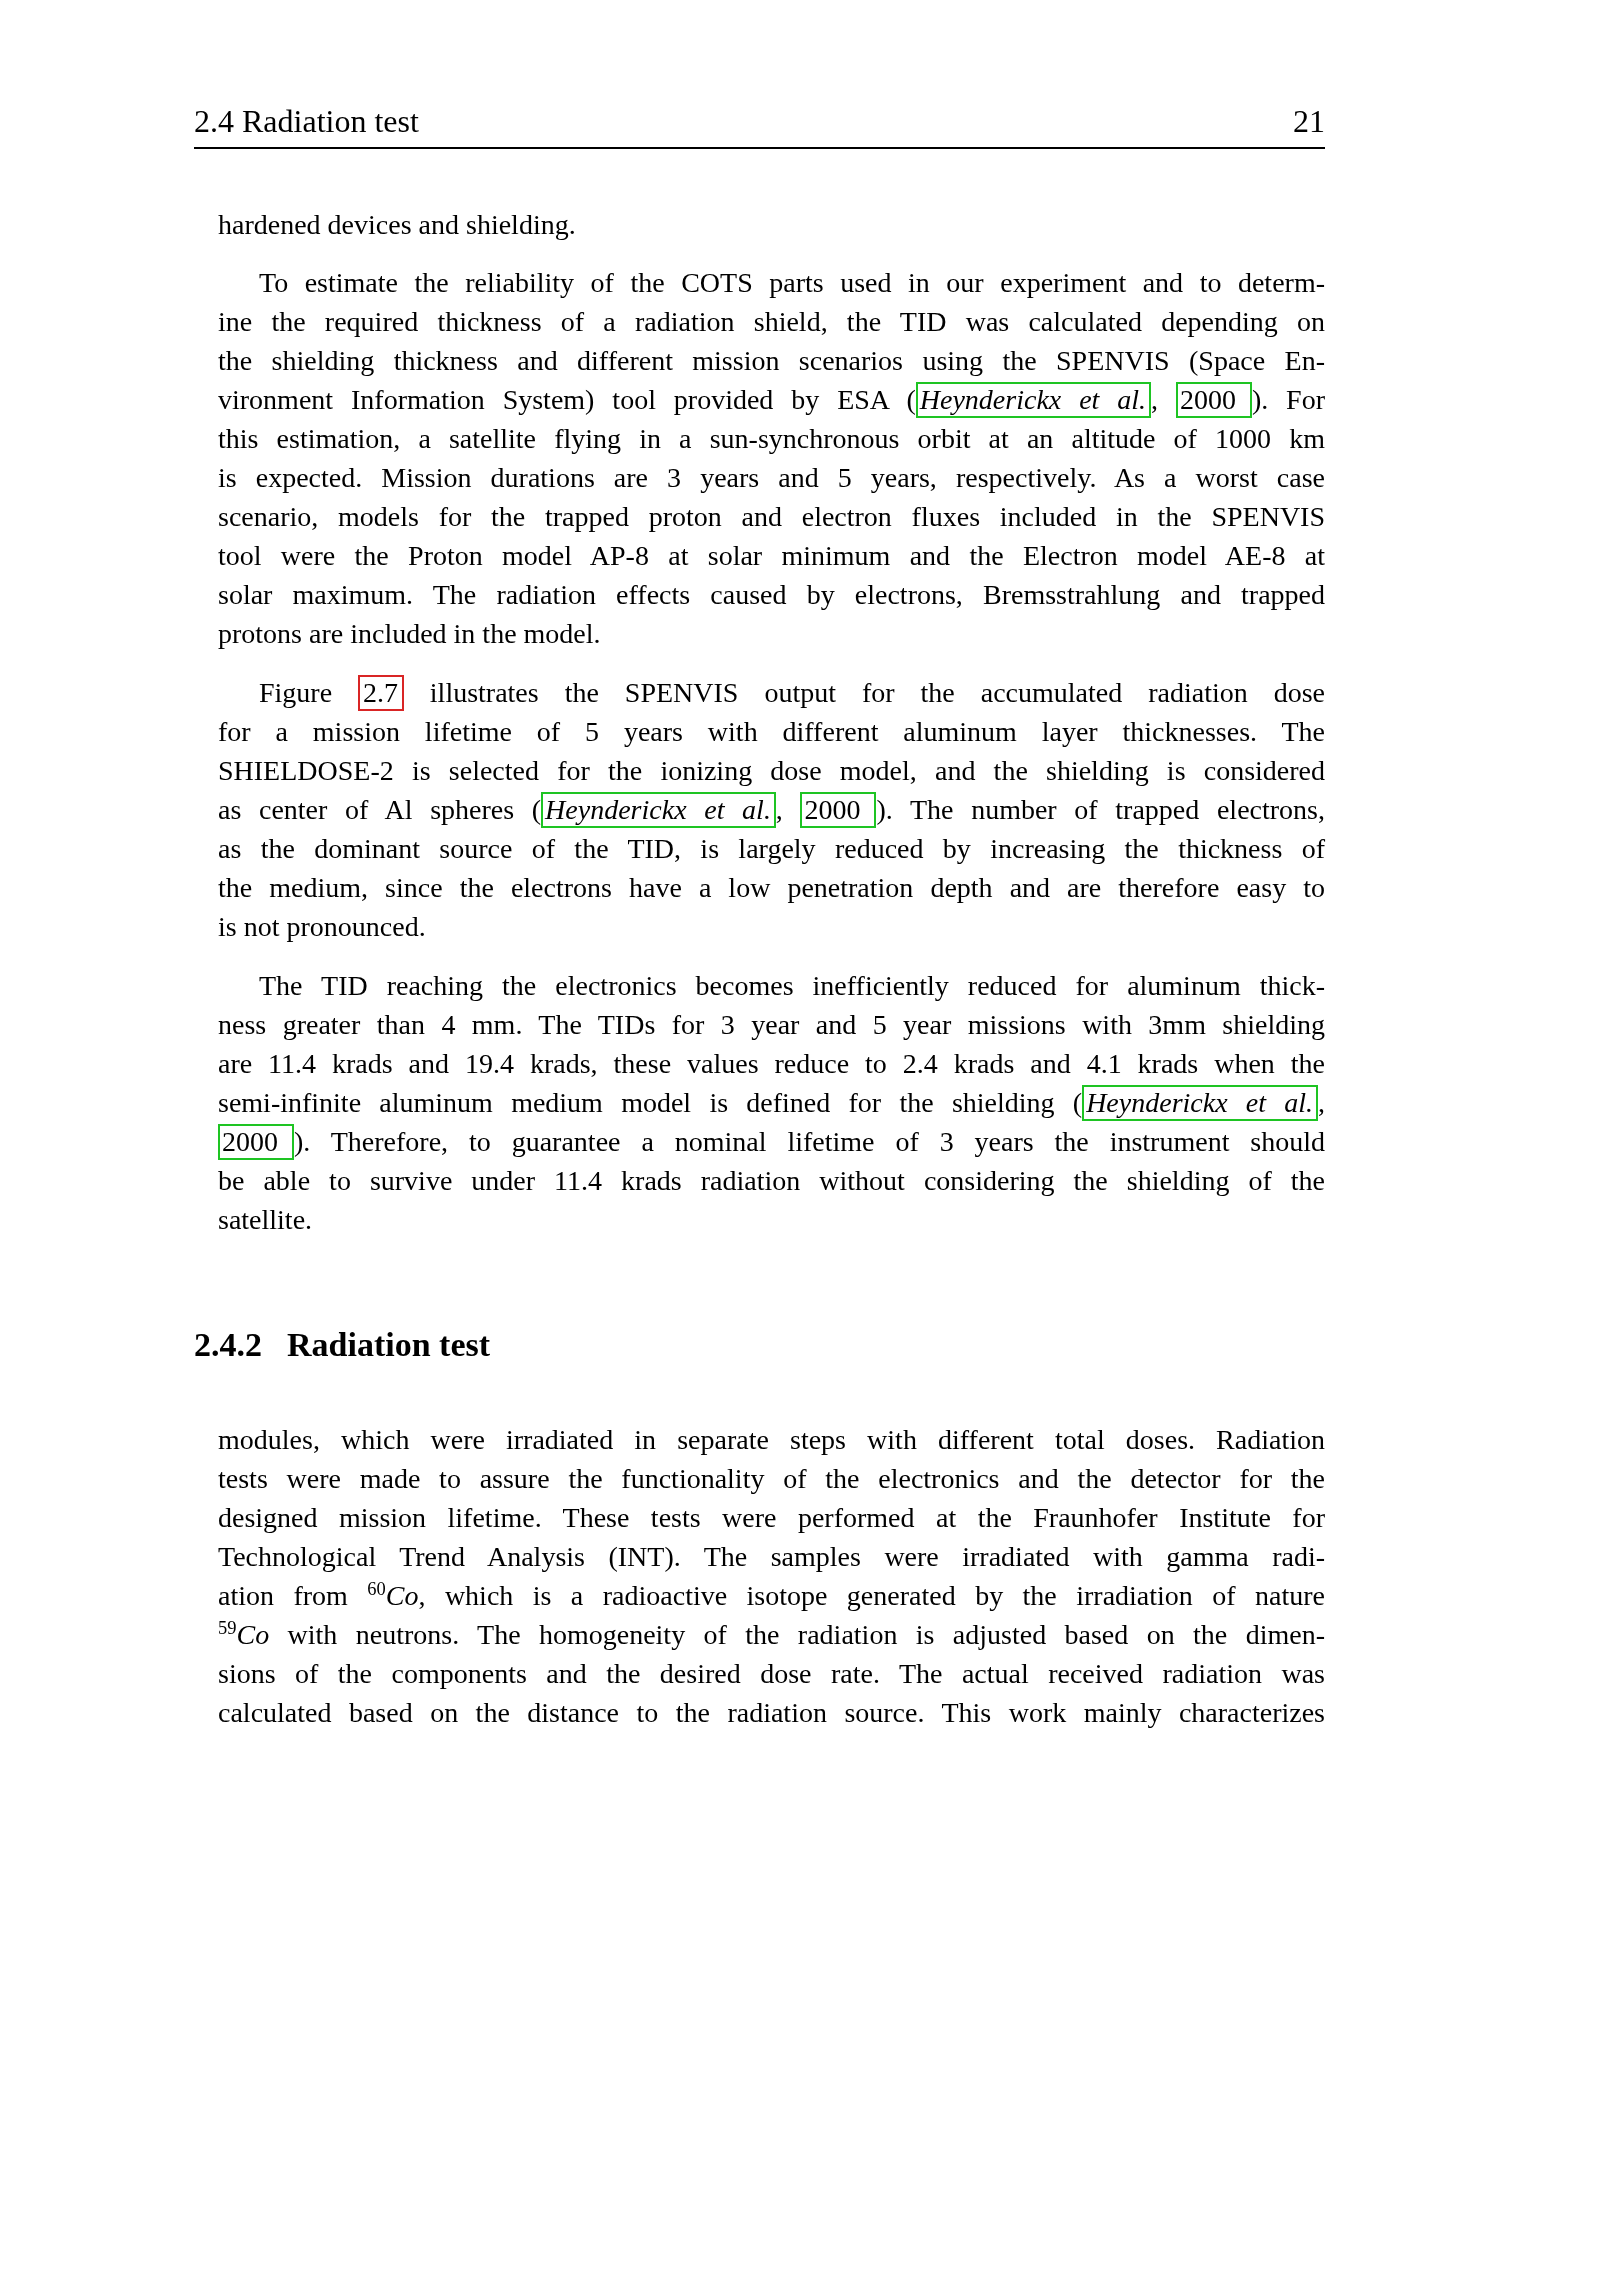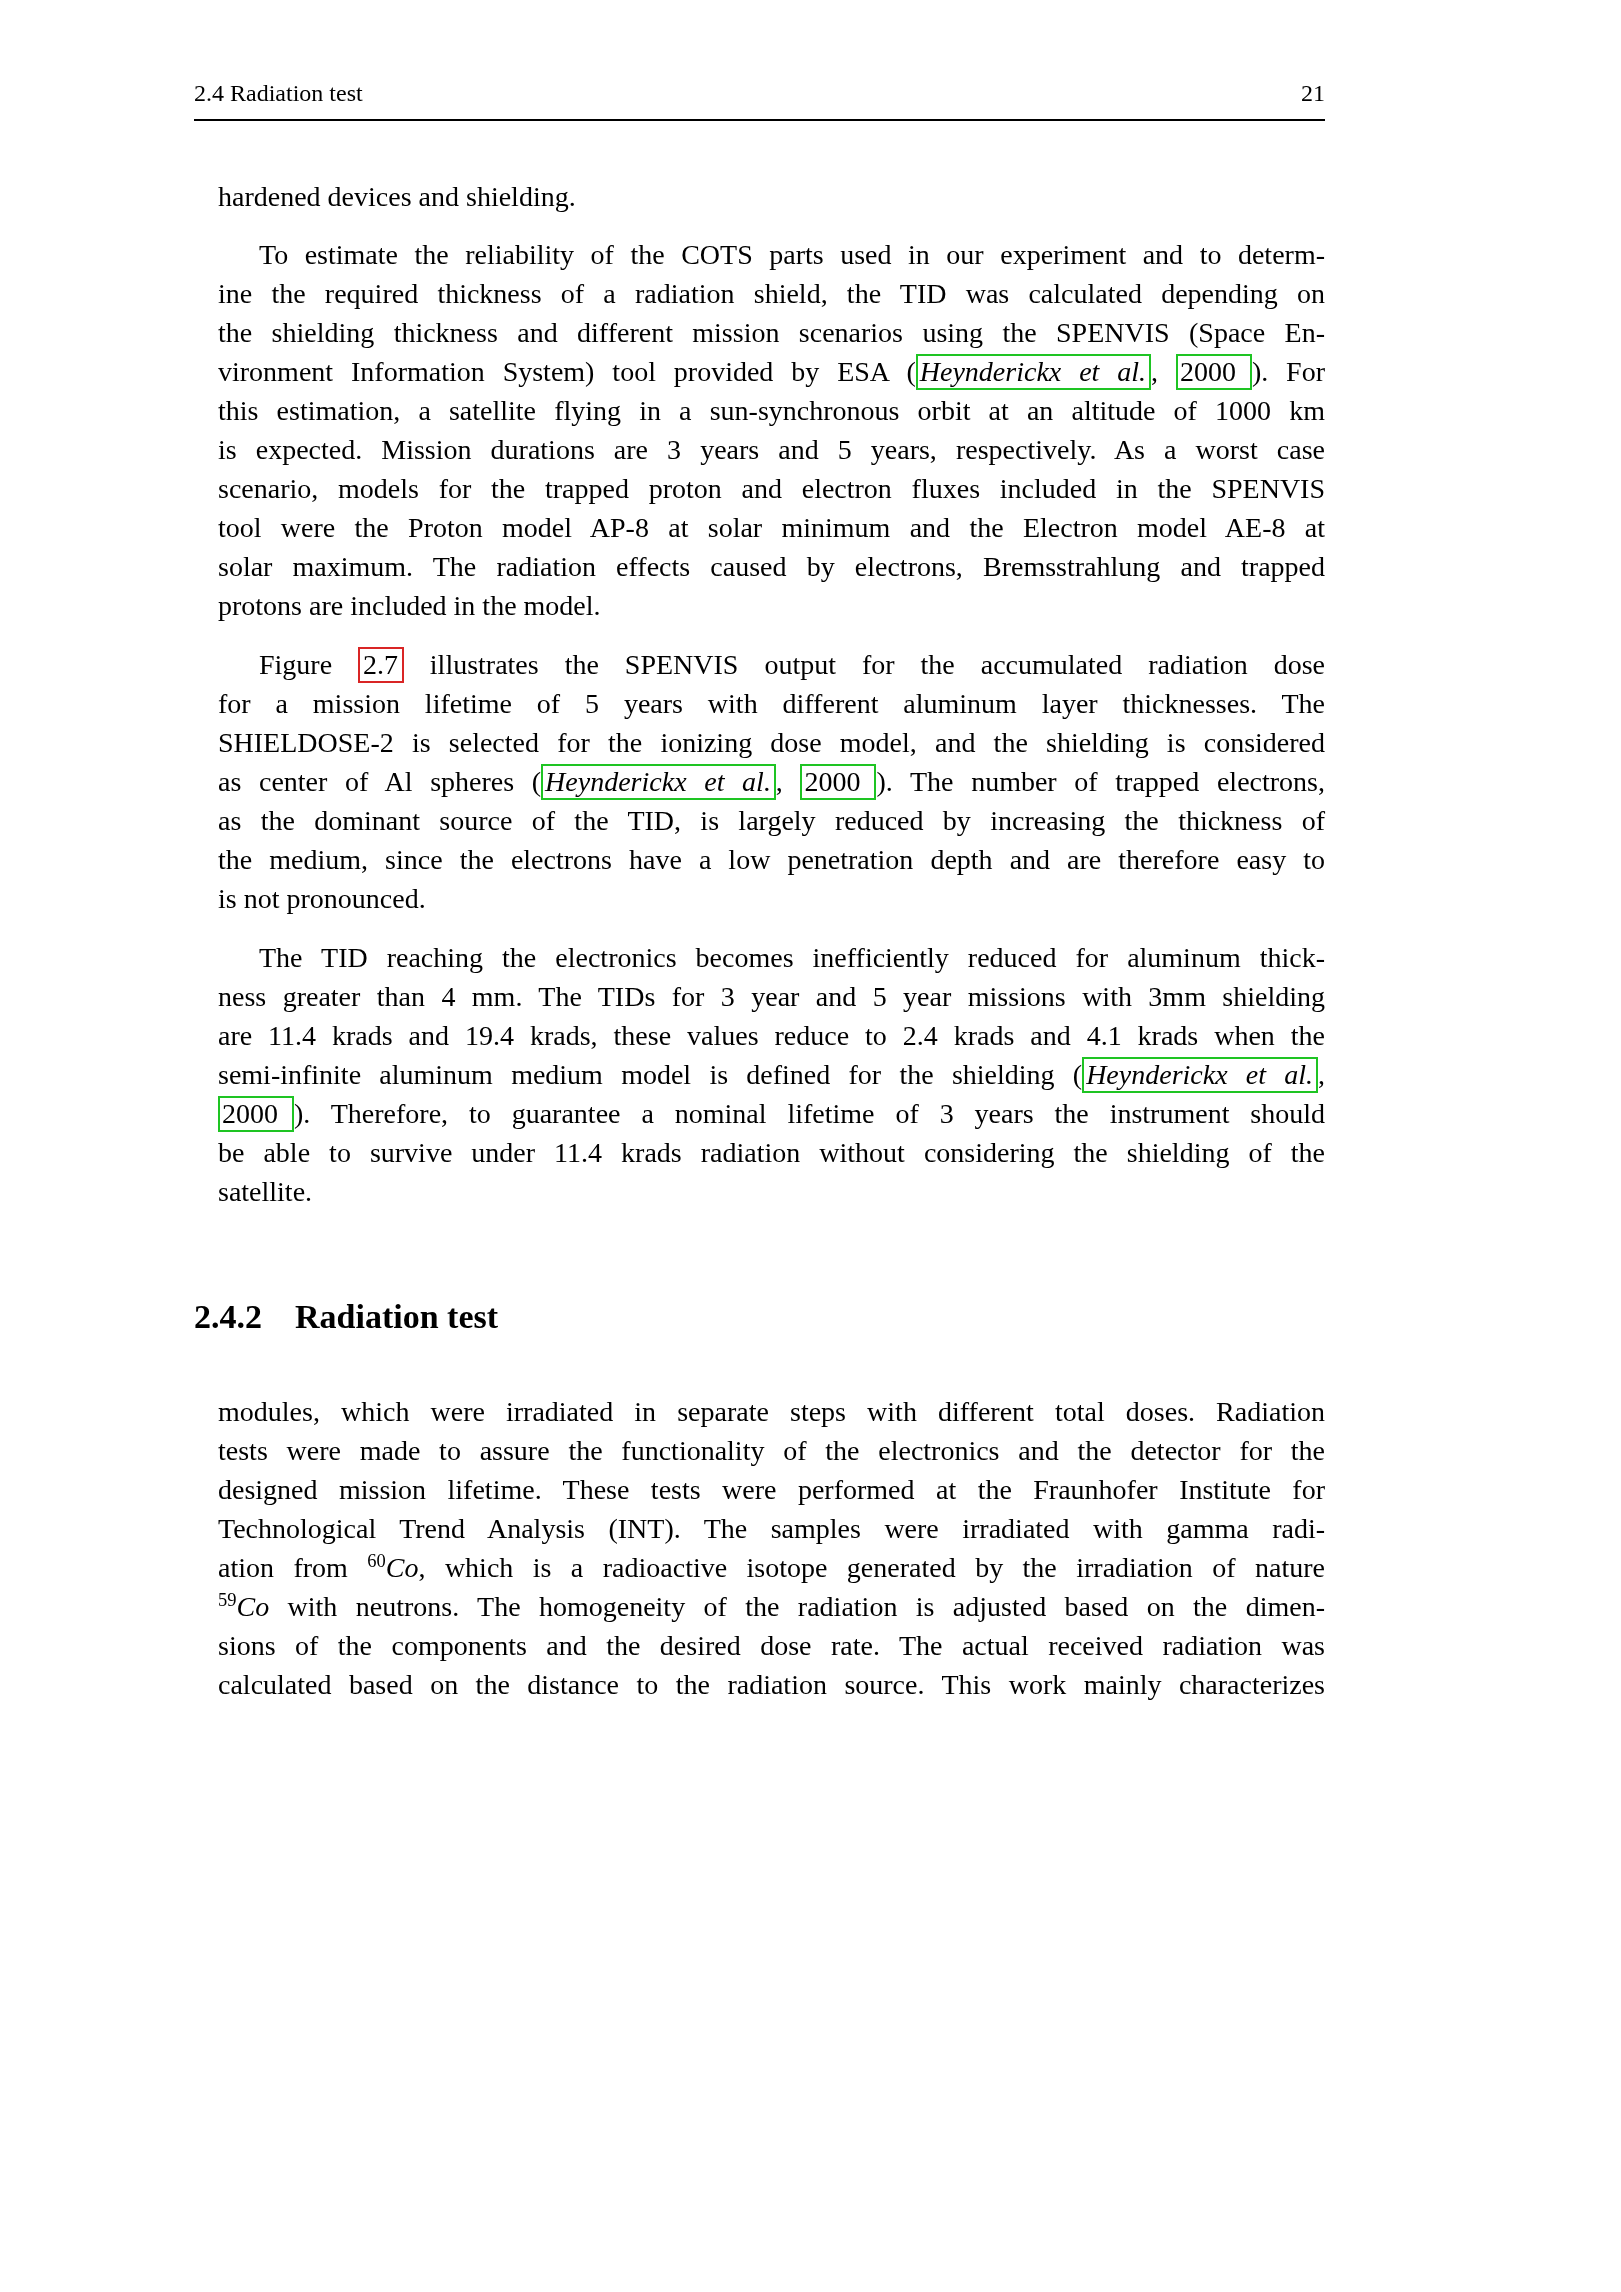--- a/index.html
+++ b/index.html
@@ -9,25 +9,25 @@
     font-family:"Liberation Serif","DejaVu Serif",serif;
     overflow:hidden;
     position:relative;
   }
   .text-col {
     margin-left:194px;
     width:1131px;
   }
   
   .pg-header {
-    margin-top:76px;
+    margin-top:104px;
     display:flex;
     justify-content:space-between;
     align-items:baseline;
-    font-size:24px;
+    font-size:32px;
     line-height:35px;
   }
   .rule {
     margin-top:7.8px;
     border-top:2px solid #000;
     height:0;
   }
   
   .para { margin:0; font-size:28px; }
   .para .line {
@@ -44,21 +44,21 @@
   .para.indent .line.first { text-indent:41px; }
   #content .para.first-block { margin-top:56px; }
   #content .para + .para { margin-top:19.6px; }
   
   .sec-heading {
     margin-top:83px;
     font-size:34px;
     font-weight:bold;
     line-height:45px;
   }
-  .sec-heading .sec-num { margin-right:33px; }
+  .sec-heading .sec-num { margin-right:25px; }
   .sec-heading + .para { margin-top:53px; }
   
   .seg-i { font-style:italic; }
   .seg-cite {
     font-style:italic;
     border:2.9px solid var(--cite-green);
     padding:0 2.9px 1px 2px;
   }
   .seg-year {
     border:2.9px solid var(--cite-green);

